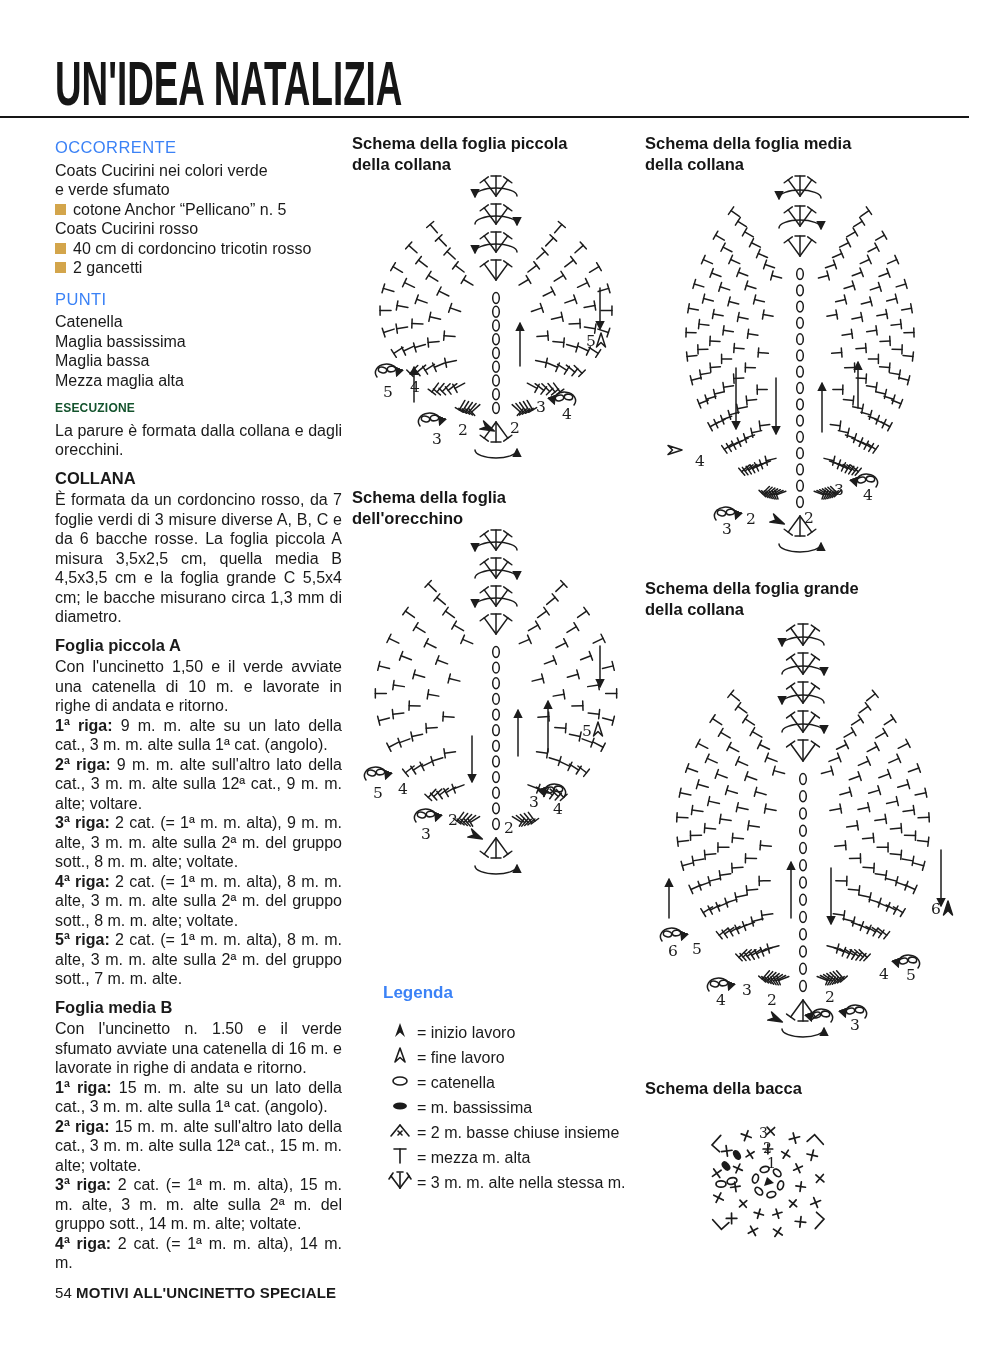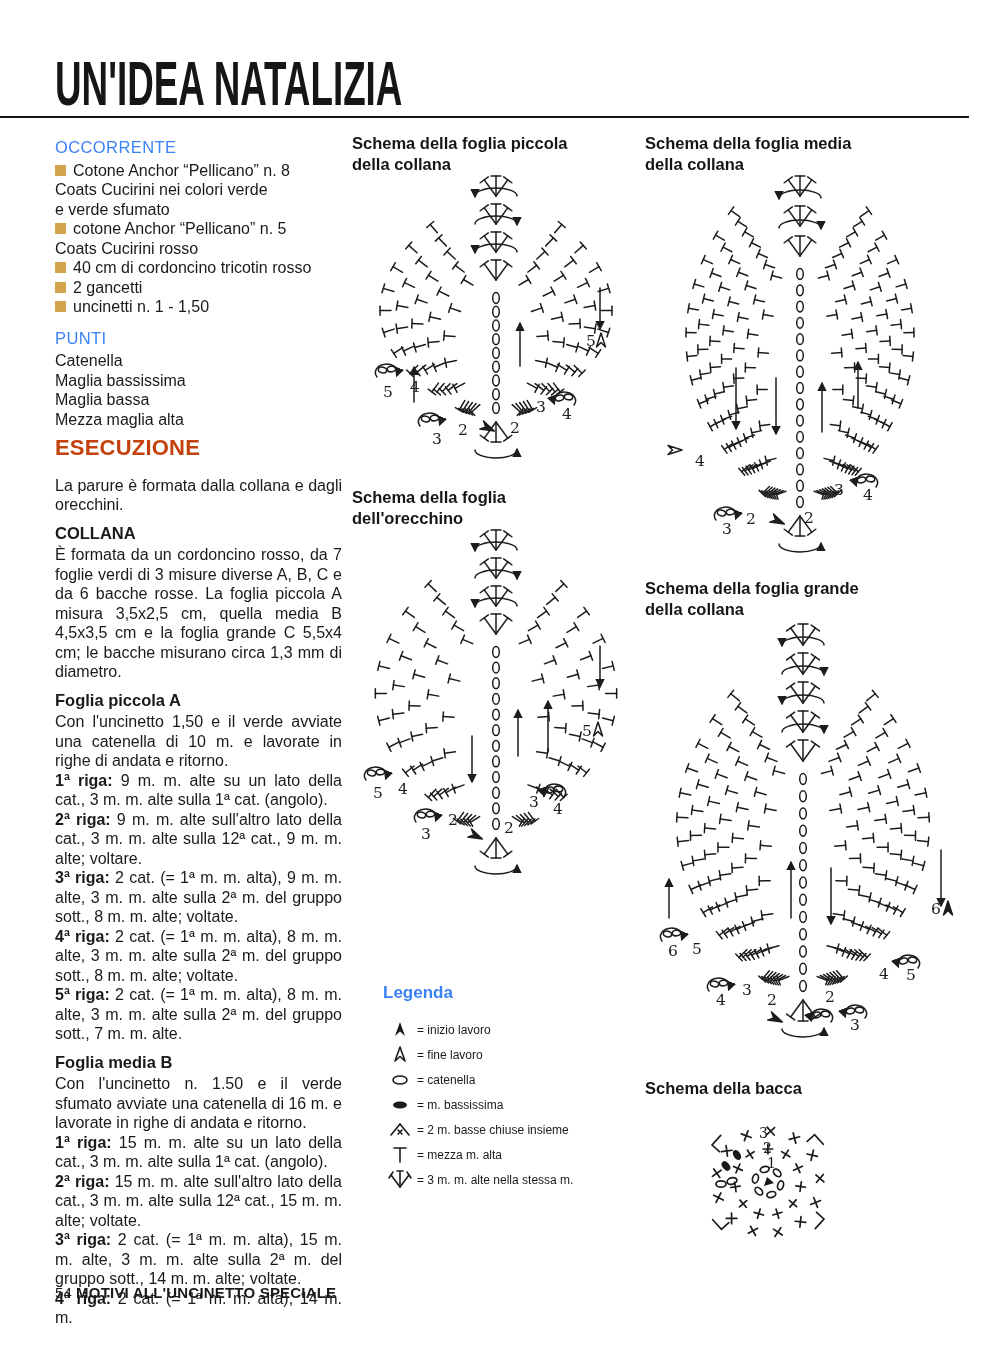--- a/index.html
+++ b/index.html
@@ -3,74 +3,66 @@
 <meta charset="utf-8">
 <style>
   *{margin:0;padding:0;box-sizing:border-box}
   html,body{background:#fff}
   body{width:999px;height:1355px;position:relative;font-family:"Liberation Sans",sans-serif;color:#1a1a1a;overflow:hidden}
   .page-title{position:absolute;left:55px;top:46px;font-size:46px;font-weight:700;white-space:nowrap;
     transform:scale(0.80,1.38);transform-origin:left top;letter-spacing:0px;color:#161616}
   .rule{position:absolute;left:0;top:116px;width:969px;height:2px;background:#161616}
   .col-left{position:absolute;left:55px;top:138px;width:287px;font-size:16px;line-height:19.5px}
   .h-gray{color:#3b82f6;font-size:16.5px;letter-spacing:.4px;margin-bottom:3px}
-  .h-gold{color:#c2410c;font-weight:700;font-size:22px;margin-top:9px;margin-bottom:18px;letter-spacing:.2px}
+  .h-gold{color:#14532d;font-weight:700;font-size:12px;margin-top:9px;margin-bottom:2px;letter-spacing:.2px}
   .h-black{font-weight:700;font-size:16.5px;margin-top:9px;margin-bottom:2px}
   .sp{margin-top:12px}
   .mat-item{display:flex;align-items:flex-start}
   .bullet{width:11px;height:11px;background:#d3a54b;margin:4px 7px 0 0;flex:0 0 11px}
   .just{text-align:justify}
   .diagram-title{position:absolute;font-weight:700;font-size:16.5px;line-height:21px;color:#161616}
   .diagram{position:absolute}
   .legend{position:absolute;left:383px;top:983px;width:256px}
   .legend-h{font-weight:700;font-size:17px;margin-bottom:14px;color:#3b82f6}
-  .legend-item{display:flex;align-items:center;height:25px;font-size:12px}
+  .legend-item{display:flex;align-items:flex-end;height:25px;font-size:16px}
   .legend-sym{width:34px;flex:0 0 34px;display:flex;justify-content:center}
   .footer{position:absolute;left:55px;top:1284px;font-size:15px;letter-spacing:.2px}
   .footer b{margin-left:4px}
   svg text{font-family:"DejaVu Serif",serif}
 </style>
 </head>
 <body>
 
 <div class="page">
   <div class="page-title">UN'IDEA NATALIZIA</div>
   <div class="rule"></div>
 
   <div class="col-left">
     <div class="h-gray">OCCORRENTE</div>
     <div id="occorrente-list">
-        <div class="mat-item">
-          <span class="bullet"></span>
-          <span>Cotone Anchor “Pellicano” n. 8</span>
-        </div>
         <div class="mat-item">
           <span>Coats Cucirini nei colori verde</span>
         </div>
         <div class="mat-item">
           <span>e verde sfumato</span>
         </div>
         <div class="mat-item">
           <span class="bullet"></span>
           <span>cotone Anchor “Pellicano” n. 5</span>
         </div>
         <div class="mat-item">
           <span>Coats Cucirini rosso</span>
         </div>
         <div class="mat-item">
           <span class="bullet"></span>
           <span>40 cm di cordoncino tricotin rosso</span>
         </div>
         <div class="mat-item">
           <span class="bullet"></span>
           <span>2 gancetti</span>
-        </div>
-        <div class="mat-item">
-          <span class="bullet"></span>
-          <span>uncinetti n. 1 - 1,50</span>
         </div>
       </div>
     <div class="h-gray sp">PUNTI</div>
     <div id="punti-list">
         <div>Catenella</div>
         <div>Maglia bassissima</div>
         <div>Maglia bassa</div>
         <div>Mezza maglia alta</div>
       </div>
     <div class="h-gold">ESECUZIONE</div>

